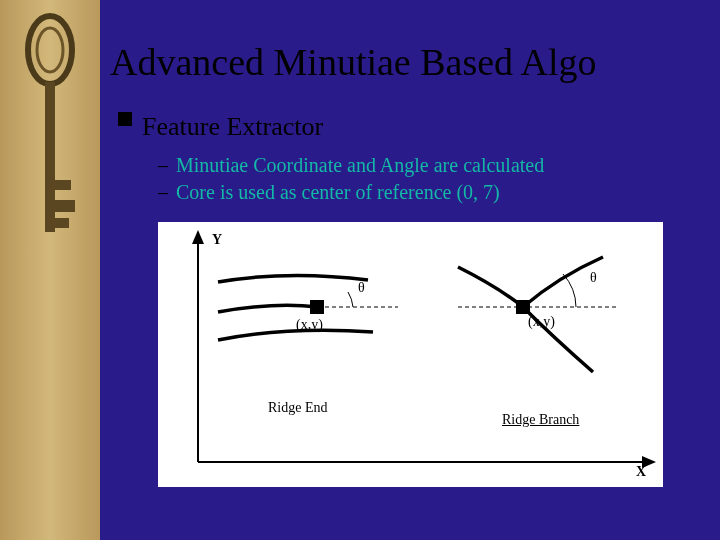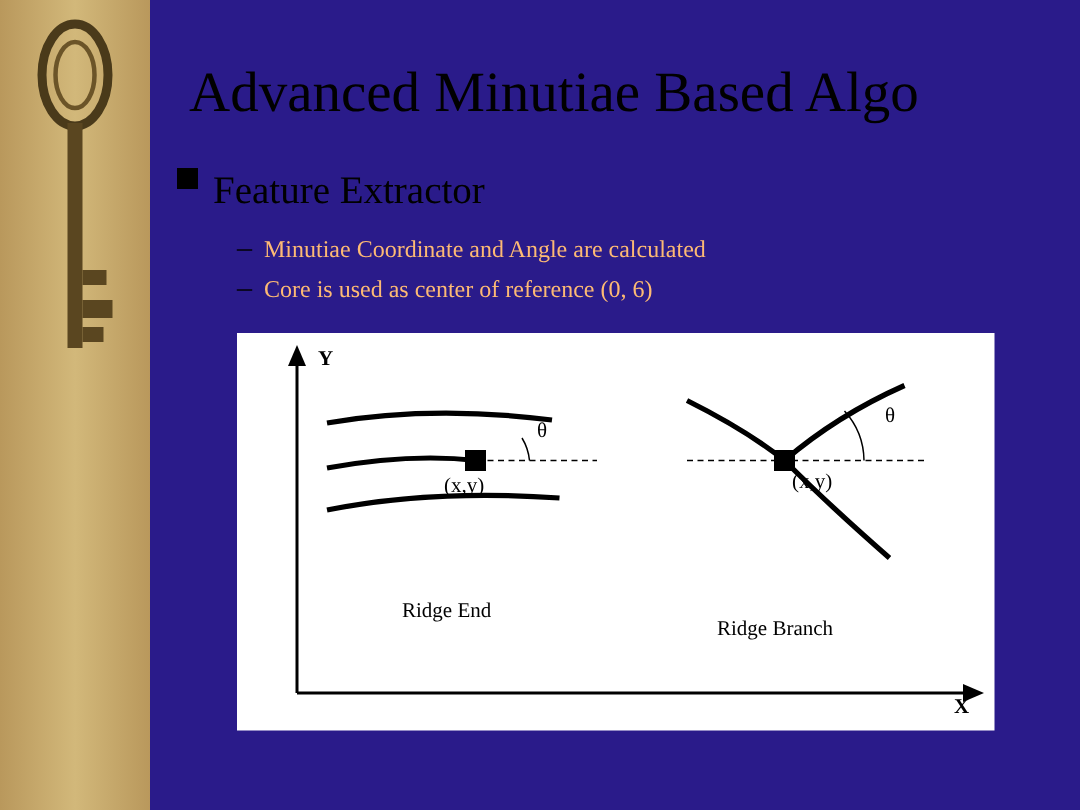--- a/index.html
+++ b/index.html
@@ -25,21 +25,20 @@
   .content {
     flex: 1;
     padding: 40px 20px 20px 10px;
     color: #000;
   }
   .title {
     font-size: 38px;
     color: #000;
     margin-bottom: 28px;
     font-weight: normal;
-    margin-left: 16px;
   }
   .bullet-row {
     display: flex;
     align-items: flex-start;
     gap: 10px;
     margin-left: 8px;
     margin-bottom: 12px;
   }
   .sq-bullet {
     width: 14px;
@@ -59,22 +58,22 @@
     display: flex;
     align-items: baseline;
     gap: 8px;
     margin-bottom: 4px;
   }
   .dash {
     font-size: 20px;
     color: #000;
   }
   .sub-text {
-    font-size: 16px;
-    color: #fdba74;
+    font-size: 20px;
+    color: #14b8a6;
   }
   .figure {
     width: 505px;
     height: 265px;
     background: #fff;
     margin-left: 48px;
     position: relative;
   }
   .fig-label {
     position: absolute;
@@ -105,21 +104,21 @@
     <div class="bullet-text">Feature Extractor</div>
   </div>
 
   <div class="sub-list">
     <div class="sub-row">
       <span class="dash">–</span>
       <span class="sub-text">Minutiae Coordinate and Angle are calculated</span>
     </div>
     <div class="sub-row">
       <span class="dash">–</span>
-      <span class="sub-text">Core is used as center of reference (0, 6)</span>
+      <span class="sub-text">Core is used as center of reference (0, 7)</span>
     </div>
   </div>
 
   <div class="figure">
     <svg width="505" height="265" viewBox="0 0 505 265">
 
       <line x1="40" y1="15" x2="40" y2="240" stroke="#000" stroke-width="2"></line>
       <polygon points="40,8 34,22 46,22" fill="#000"></polygon>
 
       <line x1="40" y1="240" x2="490" y2="240" stroke="#000" stroke-width="2"></line>
@@ -146,15 +145,15 @@
       <rect x="358" y="78" width="14" height="14" fill="#000"></rect>
     </svg>
 
     <div class="fig-label" style="top:10px; left:54px; font-weight:bold;">Y</div>
     <div class="fig-label" style="top:242px; left:478px; font-weight:bold;">X</div>
     <div class="fig-label" style="top:95px; left:138px;">(x,y)</div>
     <div class="fig-label" style="top:92px; left:370px;">(x,y)</div>
     <div class="fig-label" style="top:58px; left:200px;">θ</div>
     <div class="fig-label" style="top:48px; left:432px;">θ</div>
     <div class="fig-label" style="top:178px; left:110px;">Ridge End</div>
-    <div class="fig-label" style="top:190px; left:320px;">Ridge Branch</div>
+    <div class="fig-label" style="top:190px; left:344px;text-decoration:underline;">Ridge Branch</div>
   </div>
 </div>
 
 </body></html>

